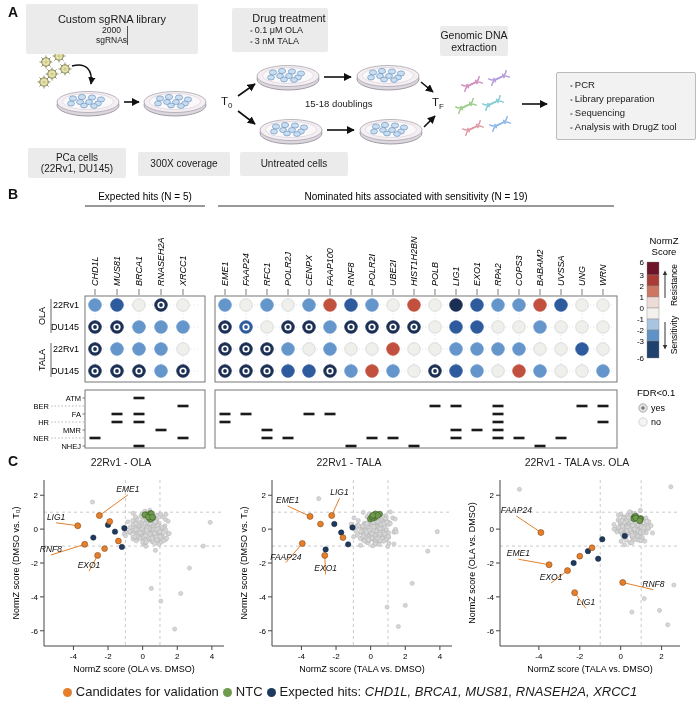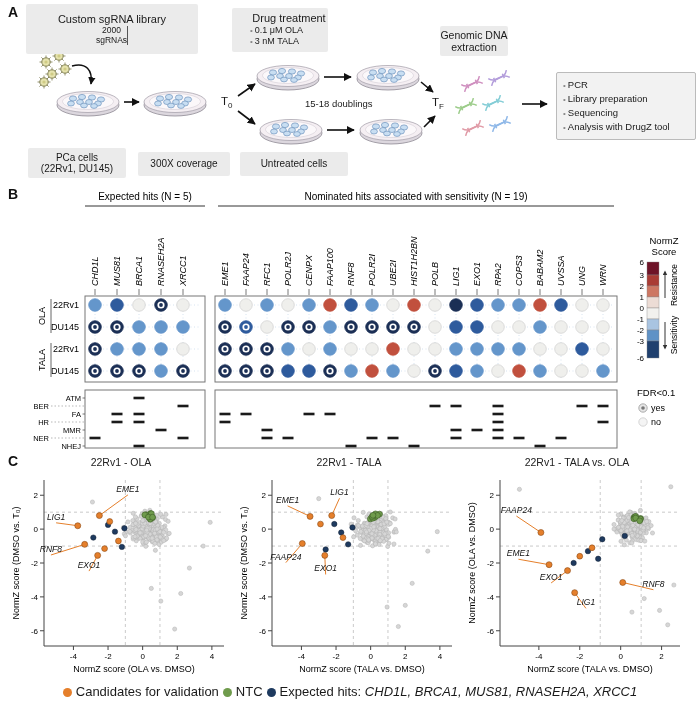--- a/index.html
+++ b/index.html
@@ -125,21 +125,21 @@
       <div><span class="b">•</span><span>0.1 μM OLA</span></div>
       <div><span class="b">•</span><span>3 nM TALA</span></div>
     </div>
   </div>
 
   <div class="abox" style="left:440px;top:26px;width:68px;height:30px">
     <div style="font-size:10.5px">Genomic DNA</div>
     <div style="font-size:10.5px">extraction</div>
   </div>
 
-  <div class="abox" style="left:556px;top:72px;width:140px;height:68px;align-items:flex-start;padding-left:6px;box-sizing:border-box;border:1px solid #bbb;background:#f2f2f2">
+  <div class="abox" style="left:556px;top:72px;width:140px;height:68px;align-items:flex-start;padding-left:13px;box-sizing:border-box;border:1px solid #bbb;background:#f2f2f2">
     <div class="blist">
       <div><span class="b">•</span><span>PCR</span></div>
       <div><span class="b">•</span><span>Library preparation</span></div>
       <div><span class="b">•</span><span>Sequencing</span></div>
       <div><span class="b">•</span><span>Analysis with DrugZ tool</span></div>
     </div>
   </div>
 
   <div class="abox" style="left:28px;top:148px;width:98px;height:30px">
     <div>PCa cells</div>

